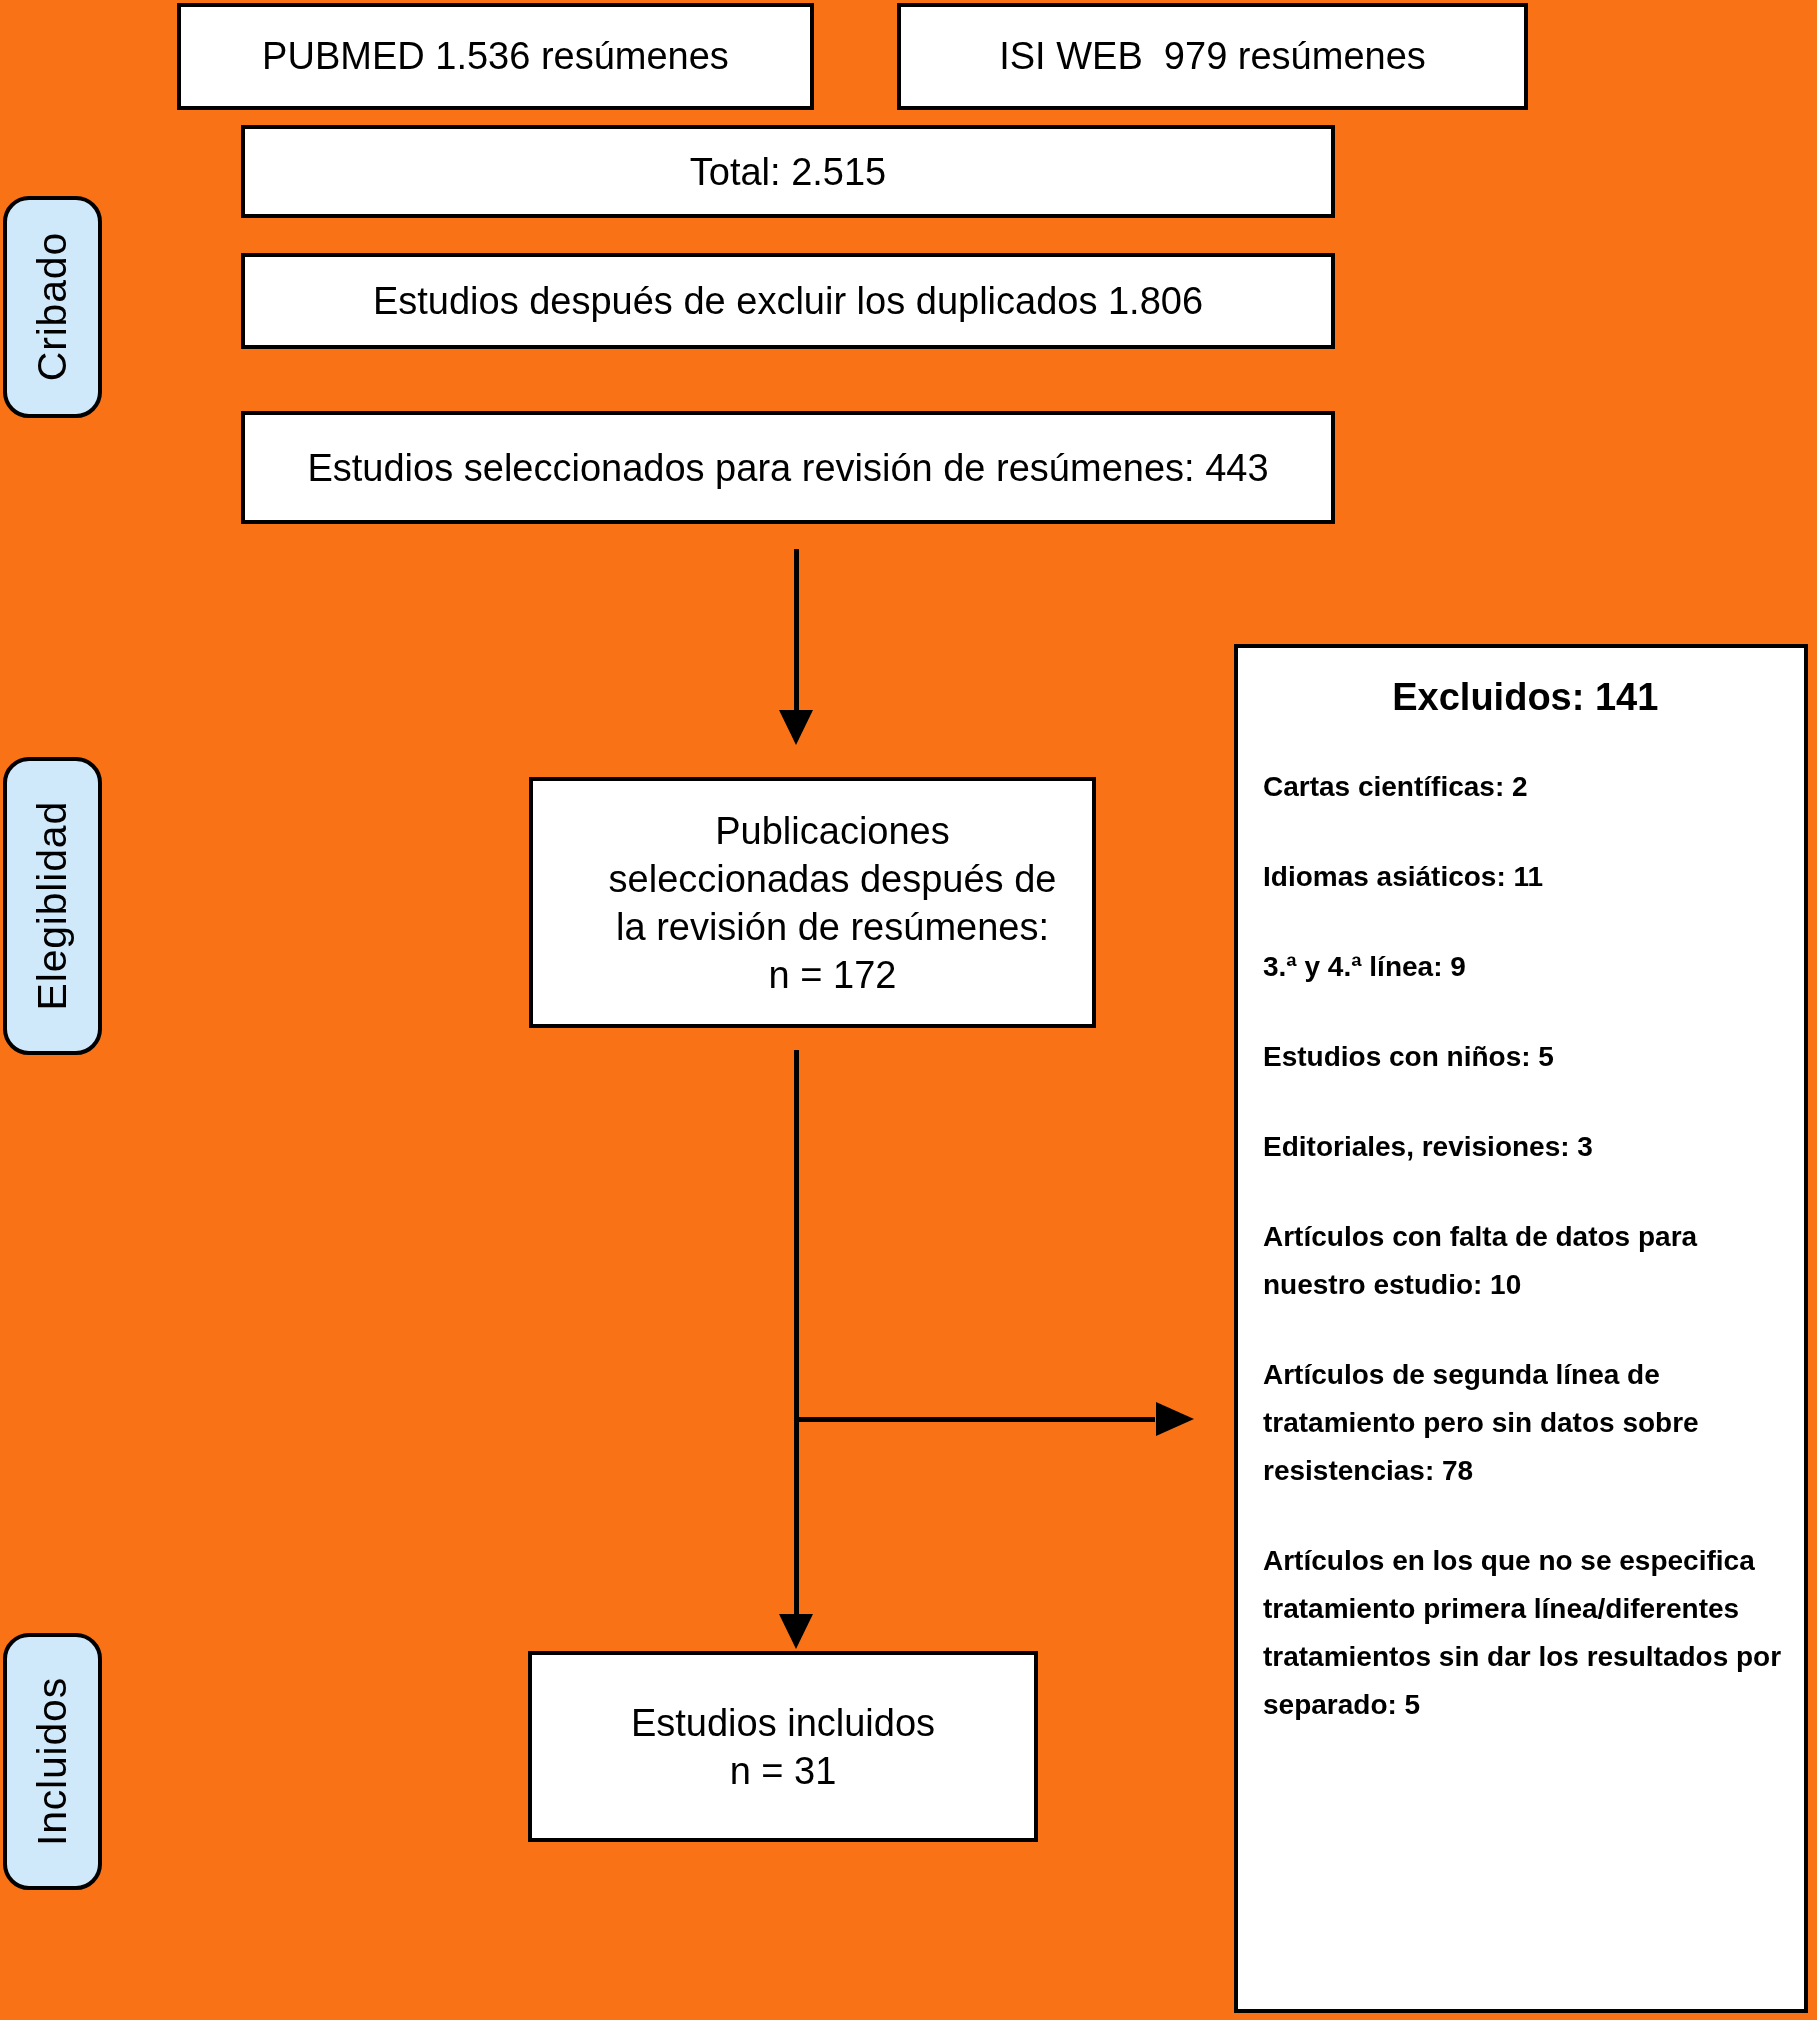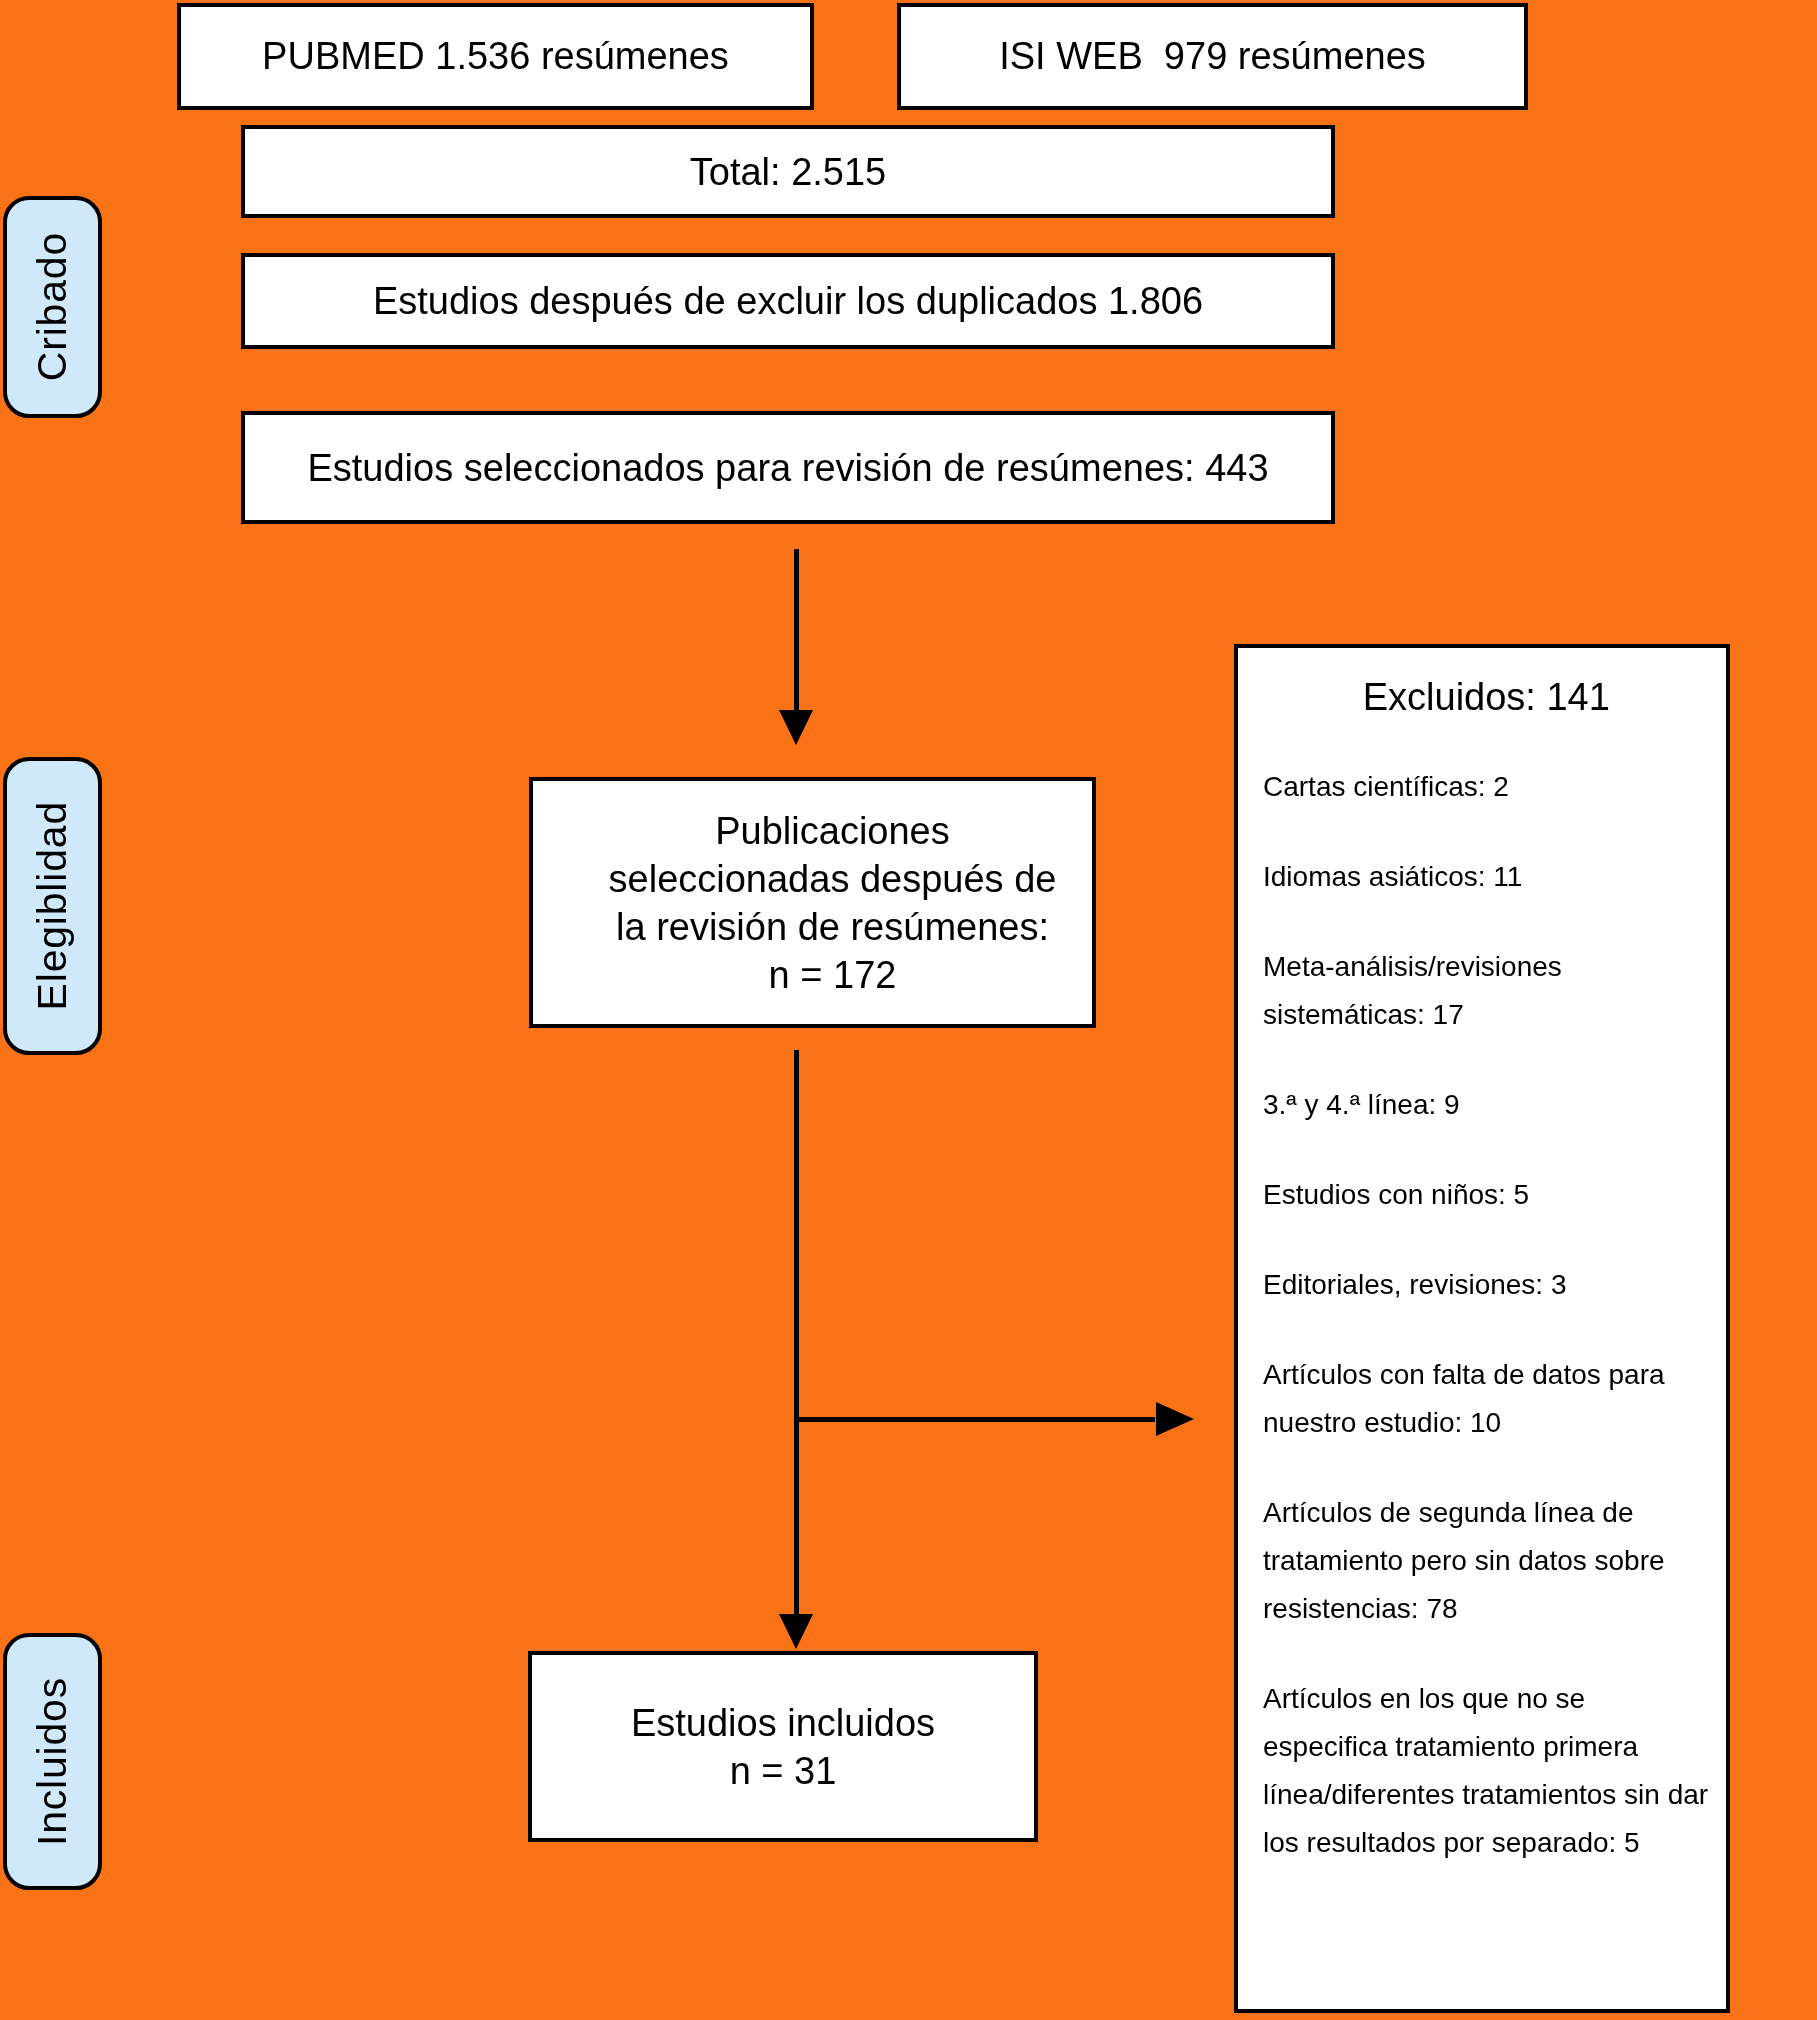--- a/index.html
+++ b/index.html
@@ -51,26 +51,27 @@
     border-top:35px solid #000000;
   }
   .head-right{
     position:absolute;width:0;height:0;
     border-top:17.3px solid transparent;
     border-bottom:17.3px solid transparent;
     border-left:38px solid #000000;
   }
   .excl{
     position:absolute;
-    left:1234px;top:644px;width:496px;height:1369px;
+    left:1234px;top:644px;width:574px;height:1369px;
     border:4.1px solid #000000;
     background:#ffffff;
     box-sizing:border-box;
     padding:25px 16.4px 0 25px;
     text-align:left;
+    font-weight:bold;
   }
   .excl-title{
     font-size:38px;line-height:48px;text-align:center;
   }
   .excl-item{
     font-size:28px;line-height:48px;margin-top:42px;
   }
 </style>
 </head>
 <body>
@@ -122,21 +123,20 @@
   </div>
   <div>
     <div class="hline" style="left:796px;top:1417px;width:359px;"></div>
     <div class="head-right" style="left:1156px;top:1402px;"></div>
   </div>
 
   <div class="excl">
     <div class="excl-title">Excluidos: 141</div>
     <div class="excl-item">Cartas científicas: 2</div>
     <div class="excl-item">Idiomas asiáticos: 11</div>
-    <div class="excl-item">Meta-análisis/revisiones sistemáticas: 17</div>
     <div class="excl-item">3.ª y 4.ª línea: 9</div>
     <div class="excl-item">Estudios con niños: 5</div>
     <div class="excl-item">Editoriales, revisiones: 3</div>
     <div class="excl-item">Artículos con falta de datos para nuestro estudio: 10</div>
     <div class="excl-item">Artículos de segunda línea de tratamiento pero sin datos sobre resistencias: 78</div>
     <div class="excl-item">Artículos en los que no se especifica tratamiento primera línea/diferentes tratamientos sin dar los resultados por separado: 5</div>
   </div>
 
   <div class="box" style="left:528px;top:1651px;width:510px;height:191px;">
     <div class="box-label">Estudios incluidos</div>

